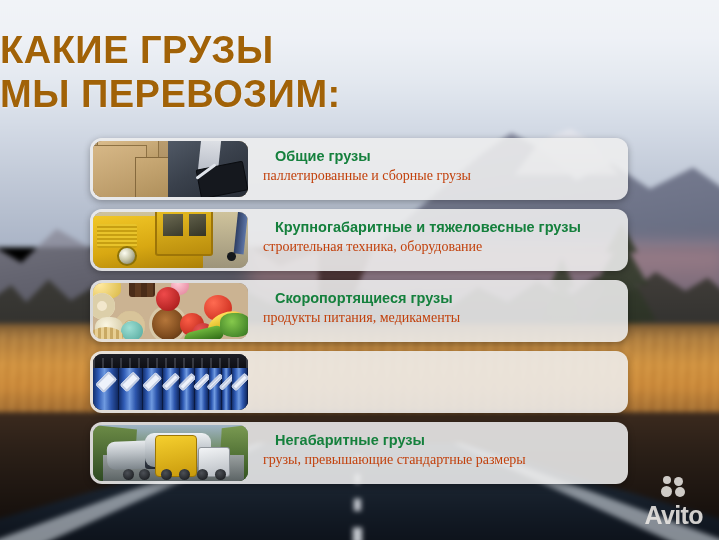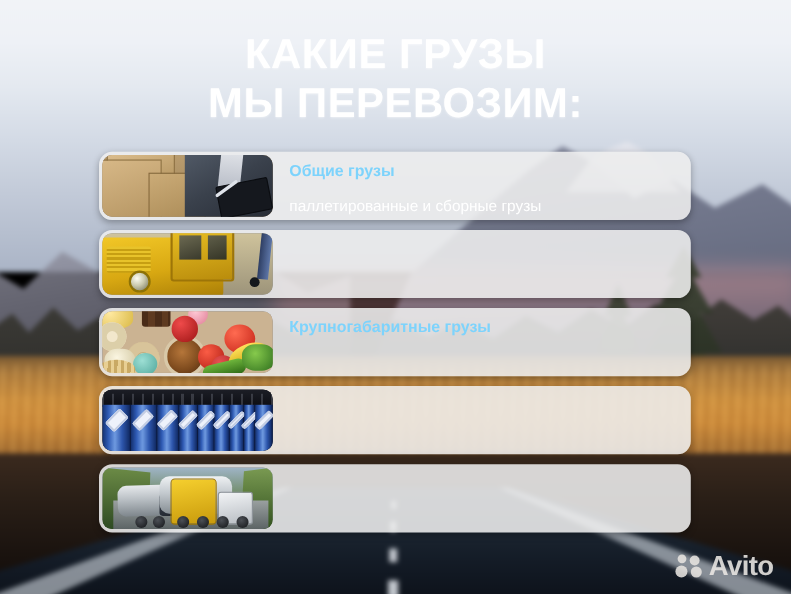--- a/index.html
+++ b/index.html
@@ -147,26 +147,26 @@
   }
   .dash {
     position: absolute;
     background: rgba(240,244,250,.8);
     filter: blur(.5px);
   }
   
   .title {
     position: absolute;
     left: 0; top: 28px; width: 100%;
-    text-align: center;
+    text-align: left;
     font-size: 38px;
     font-weight: 700;
     letter-spacing: .5px;
     line-height: 1.17;
-    color: #ffffff;
+    color: #a16207;
     text-transform: uppercase;
     white-space: pre-line;
     text-shadow: 0 1px 2px rgba(255,255,255,.45);
   }
 
   
   .cards {
     position: absolute;
     left: 90px;
     top: 138px;
@@ -194,31 +194,33 @@
     background: #8a8a8a;
   }
   .card-text {
     flex: 1 1 auto;
     padding: 9px 10px 0 12px;
     min-width: 0;
   }
   .card-title {
     font-size: 14.5px;
     font-weight: 700;
-    color: #7dd3fc;
+    color: #15803d;
     line-height: 1.25;
     white-space: nowrap;
+    margin-left: 12px;
   }
   .card-sub {
     font-size: 14px;
     font-weight: 400;
-    color: #ffffff;
+    color: #c2410c;
     line-height: 1.3;
-    margin-top: 13px;
+    margin-top: 2px;
     white-space: nowrap;
+    font-family: Liberation Serif, serif;
   }
 
   
   .t-inner { position:absolute; inset:0; }
 
   
   .tb1 { background: linear-gradient(180deg,#b99c6e 0%,#9d8156 100%); }
   .tb1 .boxA { position:absolute; left:-4px; top:4px; width:58px; height:60px;
                background:linear-gradient(160deg,#d7b887,#b2925f); border:1px solid #8e7244; }
   .tb1 .boxB { position:absolute; left:42px; top:16px; width:52px; height:48px;
@@ -324,22 +326,24 @@
                 background:linear-gradient(170deg,#f2f4f6,#b7bcc2); border:1px solid #8e949a; }
   .tb5 .w { position:absolute; bottom:1px; width:11px; height:11px; border-radius:50%;
             background:radial-gradient(circle at 40% 36%,#4c5056,#111316); }
 
   
   .avito {
     position: absolute;
     right: 16px;
     bottom: 12px;
     display: flex;
+    align-items: center;
     gap: 5px;
     opacity: .88;
+    flex-direction: column;
   }
   .avito-mark { position: relative; width: 25px; height: 23px; }
   .avito-mark span { position: absolute; border-radius: 50%; background: #e7e4e0; display:block; }
   .am1 { width: 11px; height: 11px; left: 0;  top: 11px; }
   .am2 { width: 8px;  height: 8px;  left: 2px;  top: 1px; }
   .am3 { width: 9px;  height: 9px;  left: 13px; top: 2px; }
   .am4 { width: 10px; height: 10px; left: 14px; top: 12px; }
   .avito-word {
     font-size: 25px;
     font-weight: 700;
@@ -404,20 +408,22 @@
             <div class="grill"></div>
           <div class="cab"></div>
             <div class="win"></div>
             <div class="win2"></div>
           <div class="lamp"></div>
             <div class="arm"></div>
             <div class="dot"></div>
         </div>
       </div>
       <div class="card-text">
+        <div class="card-title">Крупногабаритные и тяжеловесные грузы</div>
+        <div class="card-sub">строительная техника, оборудование</div>
       </div>
     </div>
 
     <div class="card">
       <div class="thumb">
         <div class="t-inner tb3">
           <i class="yel"></i>
             <i class="choc"></i>
             <i class="pnk"></i>
           <i class="don2"></i>
@@ -429,21 +435,22 @@
           <i class="app"></i>
             <i class="tom1"></i>
             <i class="tom2"></i>
           <i class="app2"></i>
             <i class="ban"></i>
             <i class="cuc"></i>
             <i class="grn"></i>
         </div>
       </div>
       <div class="card-text">
-        <div class="card-title">Крупногабаритные грузы</div>
+        <div class="card-title">Скоропортящиеся грузы</div>
+        <div class="card-sub">продукты питания, медикаменты</div>
       </div>
     </div>
 
     <div class="card">
       <div class="thumb">
         <div class="t-inner tb4">
           <div class="truck"></div>
             <div class="rack"></div>
           <div class="barrels">
             <div class="b" style="flex:0 0 17%;"></div>
@@ -474,20 +481,24 @@
             <div class="cabY"></div>
           <div class="truckW"></div>
           <div class="w" style="left:30px;"></div>
           <div class="w" style="left:46px;"></div>
           <div class="w" style="left:68px;"></div>
           <div class="w" style="left:86px;"></div>
           <div class="w" style="right:22px;"></div>
           <div class="w" style="right:40px;"></div>
         </div>
       </div>
+      <div class="card-text">
+        <div class="card-title">Негабаритные грузы</div>
+        <div class="card-sub">грузы, превышающие стандартные размеры</div>
+      </div>
     </div>
 
   </div>
 
   <div class="avito">
     <div class="avito-mark">
       <span class="am1"></span>
         <span class="am2"></span>
       <span class="am3"></span>
         <span class="am4"></span>

